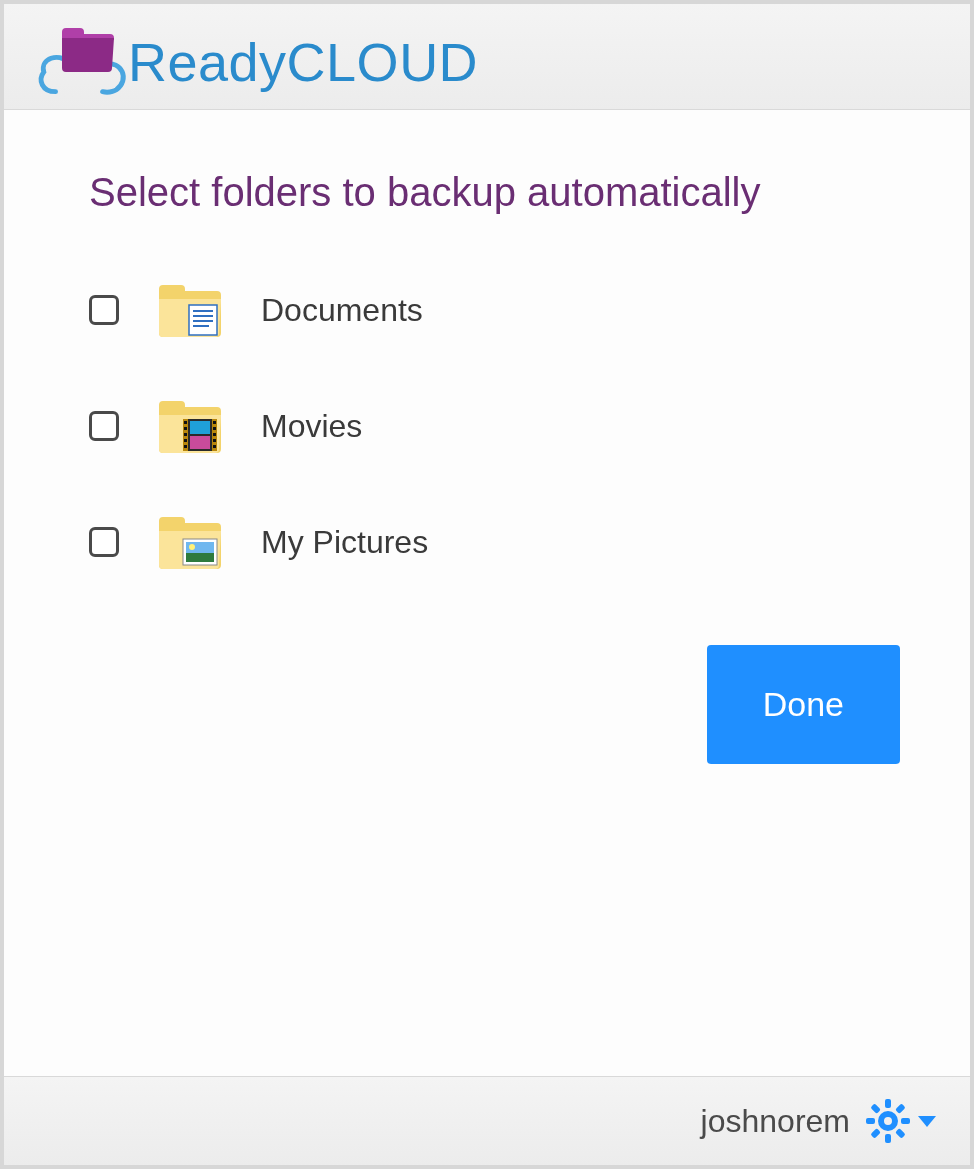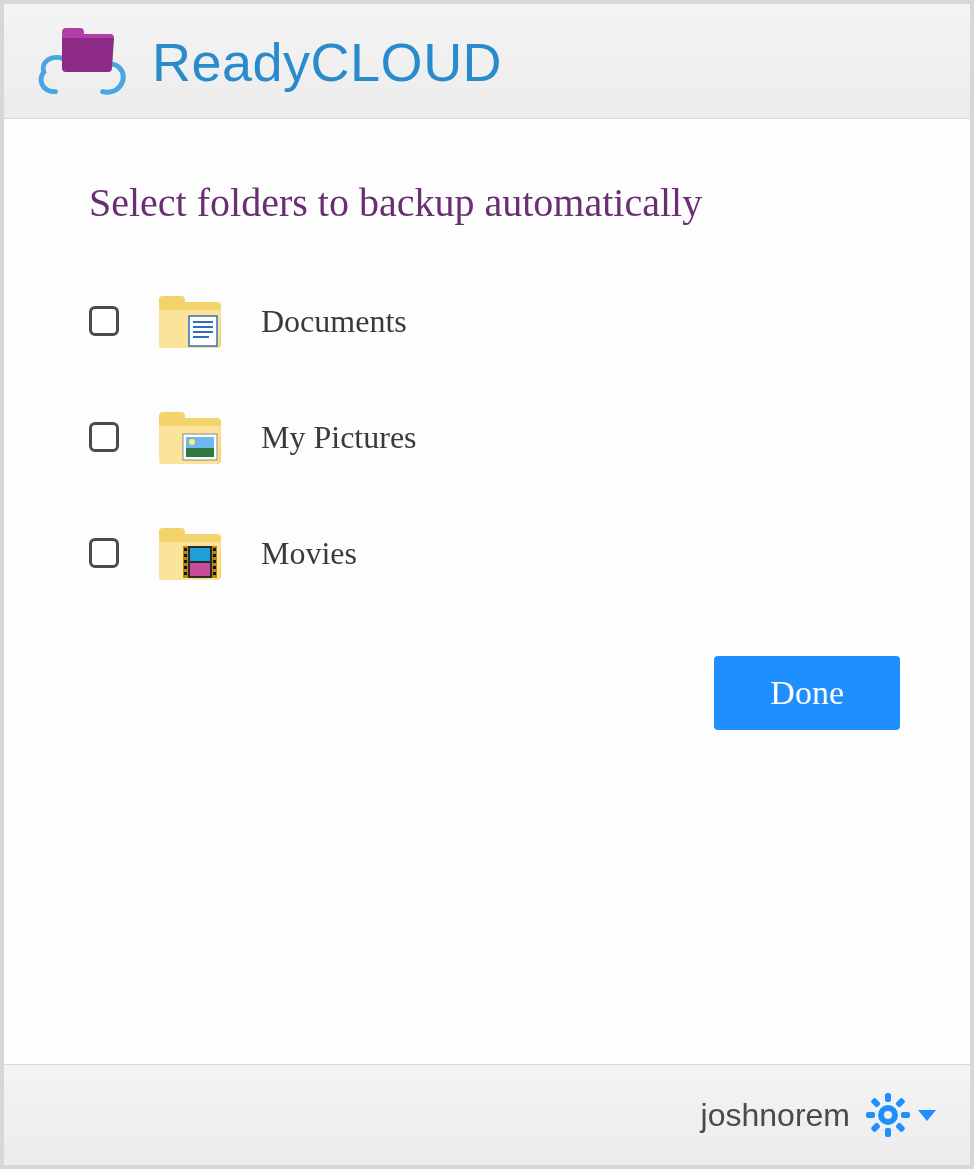--- a/index.html
+++ b/index.html
@@ -14,24 +14,23 @@
       height: 100%;
       border: 4px solid #d7d7d7;
       display: flex;
       flex-direction: column;
       background: #fdfdfd;
     }
     
     .header {
       background: linear-gradient(#f4f4f4, #ececec);
       border-bottom: 1px solid #d9d9d9;
-      padding: 18px 36px 16px 36px;
-      display: flex;
-      align-items: center;
-      gap: 24px;
+      padding: 18px 36px 7px 36px;
+      display: flex;
+      align-items: center;
     }
     .logo-wrap {
       position: relative;
       width: 88px;
       height: 80px;
       flex-shrink: 0;
     }
     .cloud-svg {
       position: absolute;
       left: -6px;
@@ -51,21 +50,20 @@
       font-weight: 300;
       color: #2a8bcc;
       letter-spacing: 0.5px;
     }
     
     .body {
       flex: 1;
       padding: 60px 70px 30px 85px;
       display: flex;
       flex-direction: column;
-      font-family: Liberation Serif, serif;
     }
     .heading {
       font-size: 40px;
       font-weight: 400;
       color: #6a2e73;
       margin-bottom: 66px;
     }
     .folder-list {
       display: flex;
       flex-direction: column;
@@ -104,30 +102,30 @@
     }
     .button-row {
       display: flex;
       justify-content: flex-end;
     }
     .done-btn {
       background: #1f8fff;
       color: #fff;
       border: none;
       font-size: 34px;
-      padding: 18px 56px;
+      padding: 40px 56px;
       border-radius: 4px;
       cursor: pointer;
       font-family: inherit;
     }
     
     .footer {
       background: linear-gradient(#f4f4f4, #ececec);
       border-top: 1px solid #d9d9d9;
-      padding: 28px 34px;
+      padding: 22px 34px;
       display: flex;
       justify-content: flex-end;
       align-items: center;
       gap: 16px;
     }
     .username {
       font-size: 32px;
       color: #4a4a4a;
     }
     .gear-wrap {
@@ -176,35 +174,20 @@
             <rect x="32" y="24" width="28" height="30" fill="#fff" stroke="#2f6fc1" stroke-width="1.5"></rect>
             <line x1="36" y1="30" x2="56" y2="30" stroke="#2f6fc1" stroke-width="2"></line>
             <line x1="36" y1="35" x2="56" y2="35" stroke="#2f6fc1" stroke-width="2"></line>
             <line x1="36" y1="40" x2="56" y2="40" stroke="#2f6fc1" stroke-width="2"></line>
             <line x1="36" y1="45" x2="52" y2="45" stroke="#2f6fc1" stroke-width="2"></line>
           </svg>
         </div>
         <div class="folder-label">Documents</div>
       </div>
 
-
-      <div class="folder-row">
-        <div class="checkbox"></div>
-        <div class="folder-icon">
-          <svg width="66" height="58" viewBox="0 0 66 58">
-            <path d="M2 14 L2 8 Q2 4 6 4 L24 4 Q28 4 28 8 L28 10 L60 10 Q64 10 64 14 L64 52 Q64 56 60 56 L6 56 Q2 56 2 52 Z" fill="#f3d36b"></path>
-            <path d="M2 18 L64 18 L62 52 Q62 56 58 56 L6 56 Q2 56 2 52 Z" fill="#fbe49a"></path>
-            <rect x="26" y="26" width="34" height="26" fill="#fff" stroke="#888" stroke-width="1"></rect>
-            <rect x="29" y="29" width="28" height="11" fill="#6fb7ef"></rect>
-            <rect x="29" y="40" width="28" height="9" fill="#2e7a3e"></rect>
-            <circle cx="35" cy="34" r="3" fill="#fff178"></circle>
-          </svg>
-        </div>
-        <div class="folder-label">My Pictures</div>
-      </div>
 
       <div class="folder-row">
         <div class="checkbox"></div>
         <div class="folder-icon">
           <svg width="66" height="58" viewBox="0 0 66 58">
             <path d="M2 14 L2 8 Q2 4 6 4 L24 4 Q28 4 28 8 L28 10 L60 10 Q64 10 64 14 L64 52 Q64 56 60 56 L6 56 Q2 56 2 52 Z" fill="#f3d36b"></path>
             <path d="M2 18 L64 18 L62 52 Q62 56 58 56 L6 56 Q2 56 2 52 Z" fill="#fbe49a"></path>
             <rect x="26" y="22" width="34" height="32" fill="#2a2a2a"></rect>
             <rect x="26" y="22" width="5" height="32" fill="#b8860b"></rect>
             <rect x="55" y="22" width="5" height="32" fill="#b8860b"></rect>
@@ -218,20 +201,35 @@
               <rect x="56" y="36" width="3" height="3" fill="#111"></rect>
               <rect x="56" y="42" width="3" height="3" fill="#111"></rect>
               <rect x="56" y="48" width="3" height="3" fill="#111"></rect>
             <rect x="33" y="24" width="20" height="13" fill="#1fa0d8"></rect>
             <rect x="33" y="39" width="20" height="13" fill="#c94b9b"></rect>
           </svg>
         </div>
         <div class="folder-label">Movies</div>
       </div>
 
+      <div class="folder-row">
+        <div class="checkbox"></div>
+        <div class="folder-icon">
+          <svg width="66" height="58" viewBox="0 0 66 58">
+            <path d="M2 14 L2 8 Q2 4 6 4 L24 4 Q28 4 28 8 L28 10 L60 10 Q64 10 64 14 L64 52 Q64 56 60 56 L6 56 Q2 56 2 52 Z" fill="#f3d36b"></path>
+            <path d="M2 18 L64 18 L62 52 Q62 56 58 56 L6 56 Q2 56 2 52 Z" fill="#fbe49a"></path>
+            <rect x="26" y="26" width="34" height="26" fill="#fff" stroke="#888" stroke-width="1"></rect>
+            <rect x="29" y="29" width="28" height="11" fill="#6fb7ef"></rect>
+            <rect x="29" y="40" width="28" height="9" fill="#2e7a3e"></rect>
+            <circle cx="35" cy="34" r="3" fill="#fff178"></circle>
+          </svg>
+        </div>
+        <div class="folder-label">My Pictures</div>
+      </div>
+
     </div>
 
 
     <div class="button-row">
       <button class="done-btn">Done</button>
     </div>
   </div>
 
   <div class="footer">
     <div class="username">joshnorem</div>

